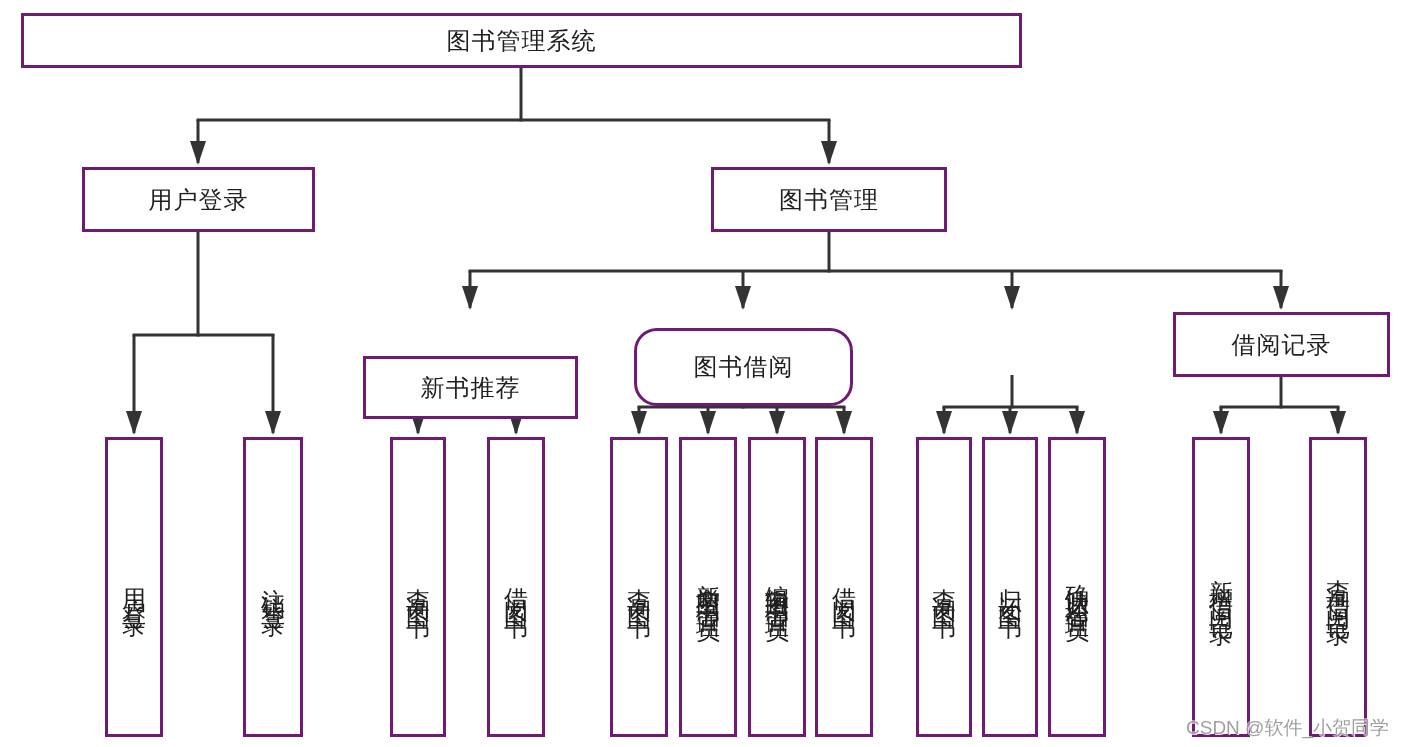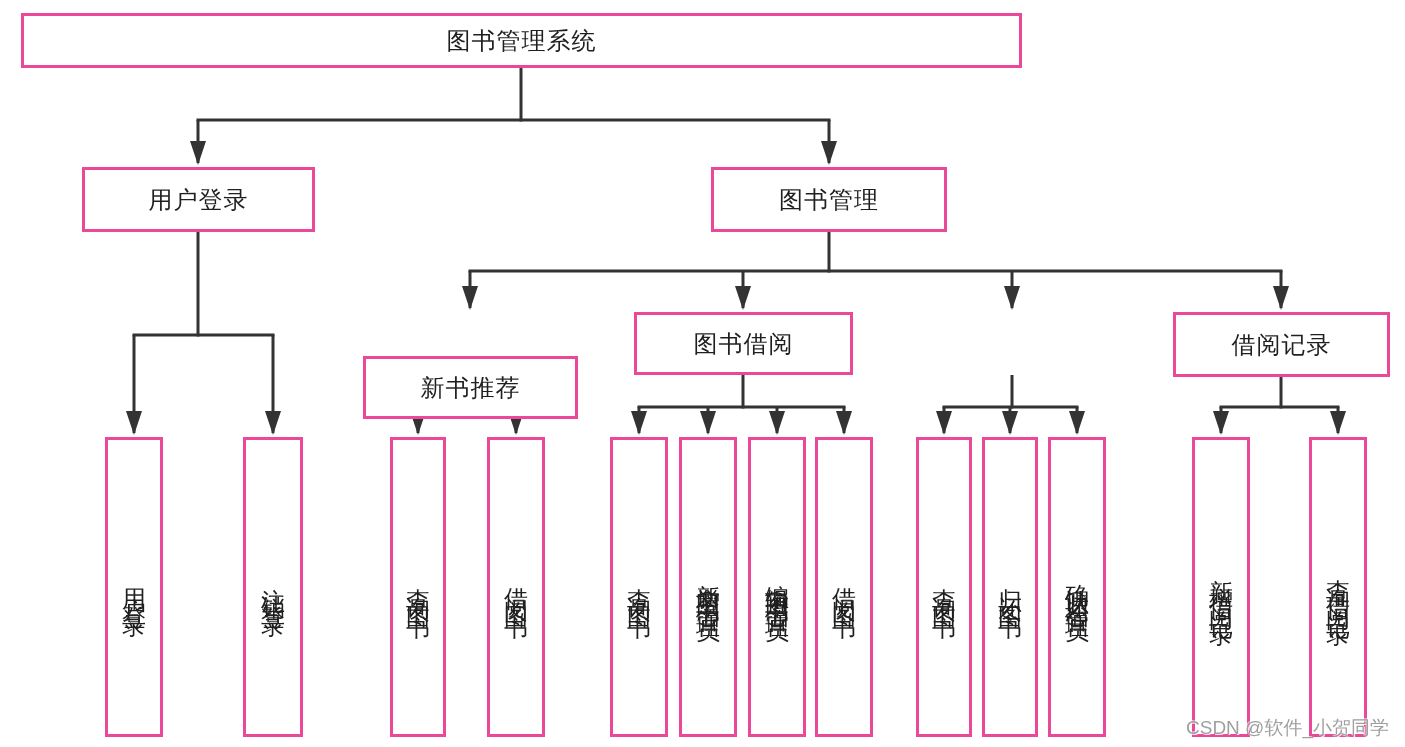--- a/index.html
+++ b/index.html
@@ -2,21 +2,21 @@
 <html><head>
 <meta charset="utf-8">
 <style>
   html,body{margin:0;padding:0;background:#fff;}
   .canvas{
     position:relative;width:1405px;height:747px;background:#ffffff;
     font-family:"Liberation Sans","DejaVu Sans",sans-serif;color:#1f1f1f;overflow:hidden;
   }
   .wires{position:absolute;left:0;top:0;z-index:0;}
   .node{
-    position:absolute;box-sizing:border-box;background:#ffffff;border:3px solid #ec4899;
+    position:absolute;box-sizing:border-box;background:#ffffff;border:3px solid #701a75;
     display:flex;align-items:center;justify-content:center;z-index:1;line-height:1;
   }
   .h-node{font-size:24px;letter-spacing:1px;white-space:nowrap;}
   .v-node{
     writing-mode:vertical-rl;text-orientation:mixed;
     font-size:24px;letter-spacing:9px;white-space:nowrap;
   }
   .v-tight{letter-spacing:5px;}
   .watermark{
     position:absolute;left:1186px;top:715px;z-index:2;
@@ -78,21 +78,21 @@
       <line x1="1338" y1="407" x2="1338" y2="433" marker-end="url(#arw)"></line>
     </g>
   </svg>
 
   <div class="node h-node" style="left:21px;top:13px;width:1001px;height:55px;">图书管理系统</div>
 
   <div class="node h-node" style="left:82px;top:167px;width:233px;height:65px;">用户登录</div>
   <div class="node h-node" style="left:711px;top:167px;width:236px;height:65px;">图书管理</div>
 
   <div class="node h-node" style="left:363px;top:312px;width:215px;height:63px;margin-top:44px;">新书推荐</div>
-  <div class="node h-node" style="left:634px;top:312px;width:219px;height:63px;">图书借阅</div>
+  <div class="node h-node" style="left:634px;top:328px;width:219px;height:78px;border-radius:23px;">图书借阅</div>
   <div class="node h-node" style="left:1173px;top:312px;width:217px;height:65px;">借阅记录</div>
 
   <div class="node v-node" style="left:105px;top:437px;width:58px;height:300px;">用户登录</div>
   <div class="node v-node" style="left:243px;top:437px;width:60px;height:300px;">注销登录</div>
 
   <div class="node v-node" style="left:390px;top:437px;width:56px;height:300px;">查询图书</div>
   <div class="node v-node" style="left:487px;top:437px;width:58px;height:300px;">借阅图书</div>
 
   <div class="node v-node" style="left:610px;top:437px;width:58px;height:300px;">查询图书</div>
   <div class="node v-node v-tight" style="left:679px;top:437px;width:58px;height:300px;">新增图书（管理员）</div>

